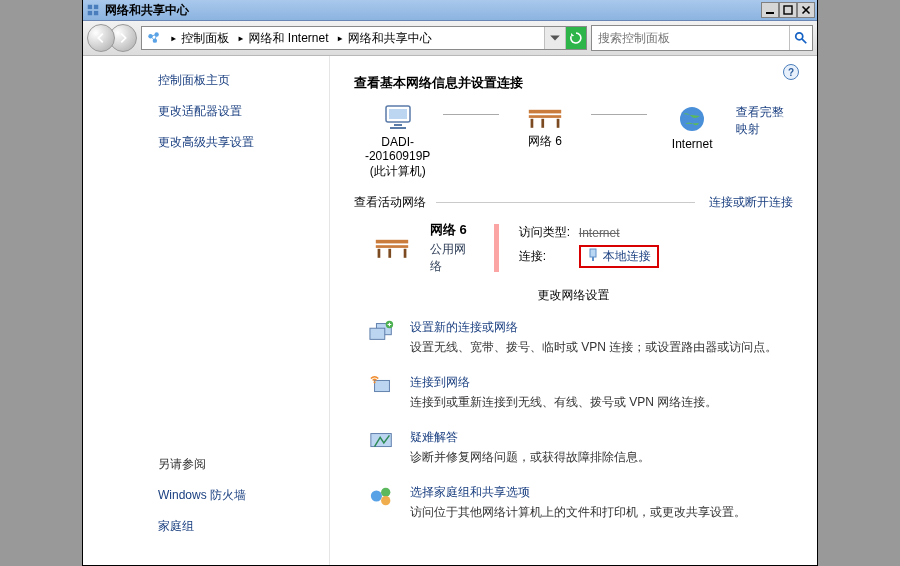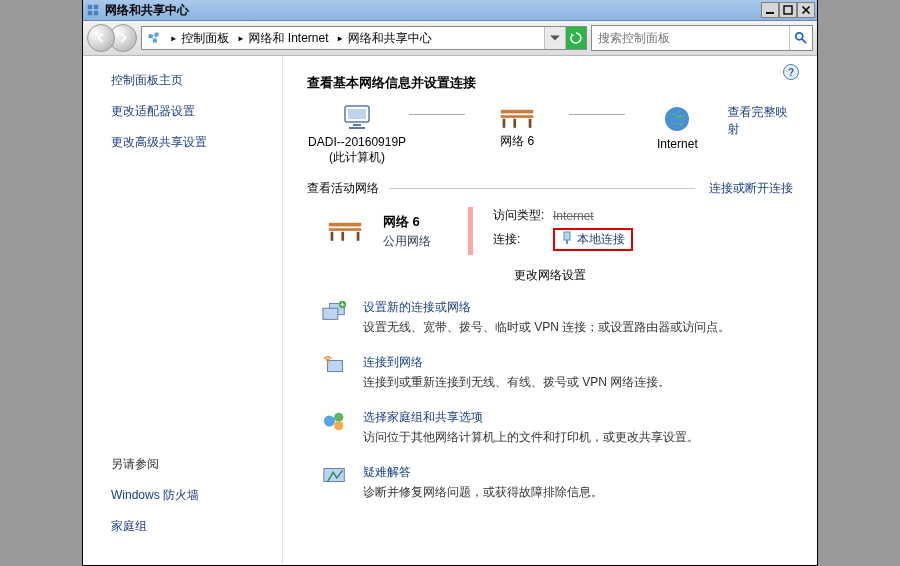--- a/index.html
+++ b/index.html
@@ -159,20 +159,21 @@
     justify-content: center;
     border-left: 1px solid #c0c0c0;
   }
   .search-btn svg { width: 14px; height: 14px; fill:#1562c4; }
 
   
   .body {
     flex: 1;
     display: flex;
     overflow: hidden;
+    padding-left: 47px;
   }
   .sidebar {
     width: 200px;
     border-right: 1px solid #e5e5e5;
     display: flex;
     flex-direction: column;
     padding: 16px 0;
     gap: 0;
     box-sizing: border-box;
   }
@@ -551,42 +552,42 @@
             </div>
             <div class="setting-text">
               <div class="t">连接到网络</div>
               <div class="d">连接到或重新连接到无线、有线、拨号或 VPN 网络连接。</div>
             </div>
           </div>
 
           <div class="setting-item">
             <div class="setting-icon">
               <svg viewBox="0 0 28 24">
+                  <rect x="2" y="4" width="22" height="14" fill="#bcd5f0" stroke="#5a7aa8"></rect>
+                  <path d="M6 18 L12 8 L16 14 L22 6" fill="none" stroke="#2e8b57" stroke-width="1.6"></path>
+                </svg>
+            </div>
+            <div class="setting-text">
+              <div class="t">疑难解答</div>
+              <div class="d">诊断并修复网络问题，或获得故障排除信息。</div>
+            </div>
+          </div>
+
+          <div class="setting-item">
+            <div class="setting-icon">
+              <svg viewBox="0 0 28 24">
                   <circle cx="8" cy="12" r="6" fill="#5aa2e6"></circle>
                   <circle cx="18" cy="8" r="5" fill="#5cb85c"></circle>
                   <circle cx="18" cy="17" r="5" fill="#f0ad4e"></circle>
                 </svg>
             </div>
             <div class="setting-text">
               <div class="t">选择家庭组和共享选项</div>
               <div class="d">访问位于其他网络计算机上的文件和打印机，或更改共享设置。</div>
             </div>
           </div>
 
-          <div class="setting-item">
-            <div class="setting-icon">
-              <svg viewBox="0 0 28 24">
-                  <rect x="2" y="4" width="22" height="14" fill="#bcd5f0" stroke="#5a7aa8"></rect>
-                  <path d="M6 18 L12 8 L16 14 L22 6" fill="none" stroke="#2e8b57" stroke-width="1.6"></path>
-                </svg>
-            </div>
-            <div class="setting-text">
-              <div class="t">疑难解答</div>
-              <div class="d">诊断并修复网络问题，或获得故障排除信息。</div>
-            </div>
-          </div>
-
         </div>
       </div>
 
     </div>
   </div>
 </div>
 
 </body></html>

